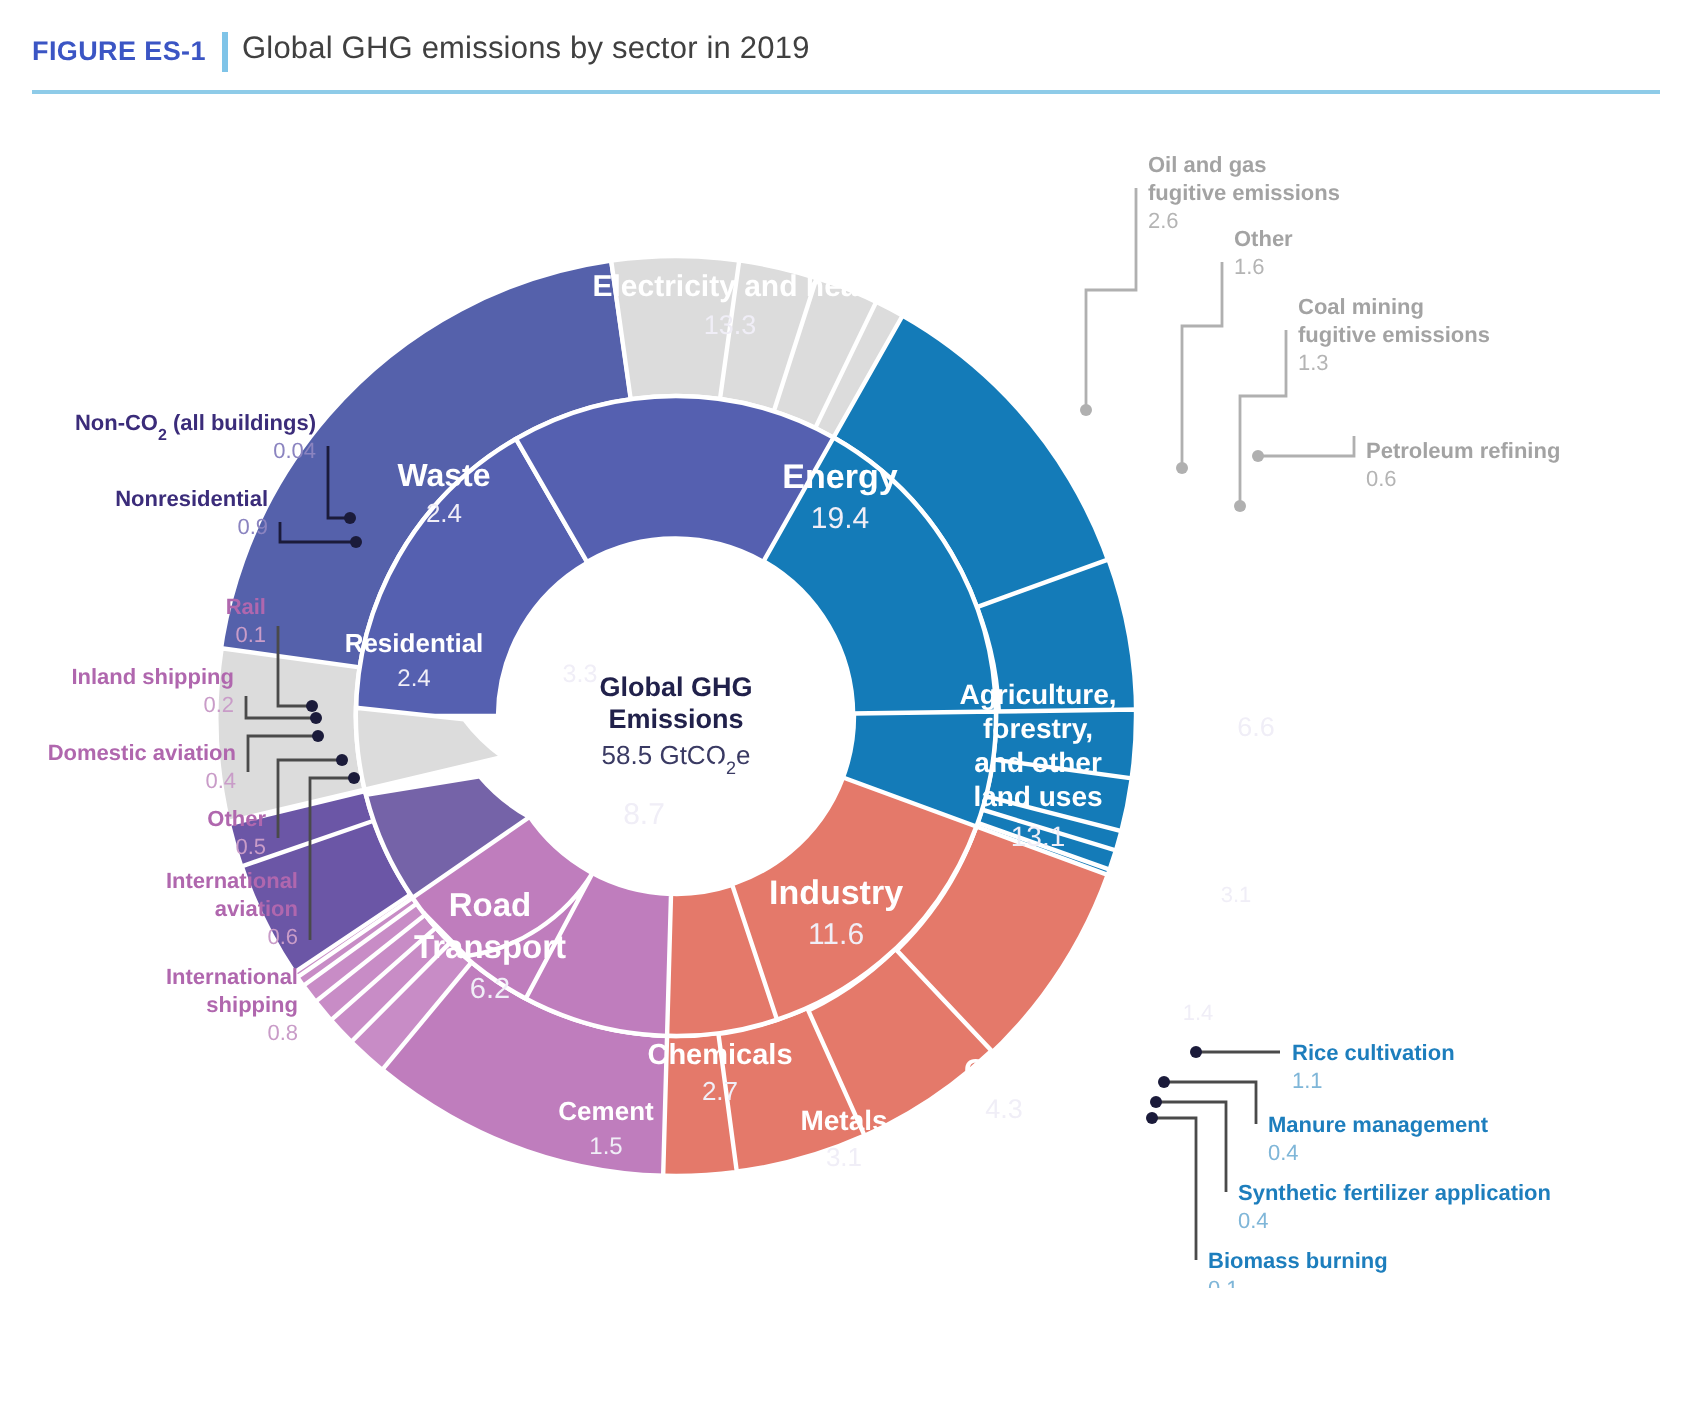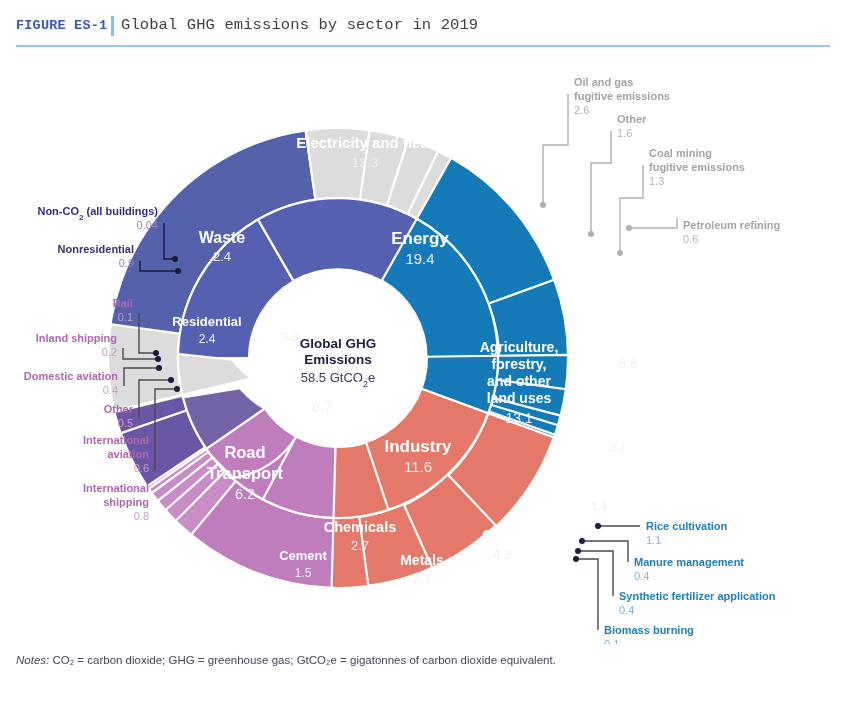--- a/index.html
+++ b/index.html
@@ -2,21 +2,21 @@
 <html><head>
 <meta charset="utf-8">
 <style>
   html,body{margin:0;padding:0;}
   body{
     width:846px;height:704px;background:#ffffff;
     font-family:"Liberation Sans", sans-serif;
     position:relative;overflow:hidden;
   }
   
-  #header{position:absolute;left:0;top:0;width:702px;height:52px;font-family:Liberation Mono, monospace;}
+  #header{position:absolute;left:0;top:0;width:702px;height:52px;}
   #fig-label{
     position:absolute;left:16px;top:18px;
     font-size:13.5px;font-weight:bold;color:#3b55c4;letter-spacing:.2px;
   }
   #fig-divider{
     position:absolute;left:111px;top:16px;width:3px;height:20px;background:#7fc4e8;
   }
   #fig-title{
     position:absolute;left:121px;top:16px;
     font-size:15.5px;color:#404040;letter-spacing:.1px;
@@ -290,14 +290,13 @@
     <path class="leader" stroke="#4a4a4a" d="M 155 470 L 155 470"></path>
     <text class="cal-t" fill="#b067ae" x="149" y="444" text-anchor="end">International</text>
     <text class="cal-t" fill="#b067ae" x="149" y="458" text-anchor="end">shipping</text>
     <text class="cal-v" fill="#c99cc8" x="149" y="472" text-anchor="end">0.8</text>
   </g>
 
 </svg>
 </div>
 
 <div id="footer">
-  <div><em>Notes:</em><span> CO₂ = carbon dioxide; GHG = greenhouse gas; GtCO₂e = gigatonnes of carbon dioxide equivalent.</span></div>
 </div>
 
 </body></html>

